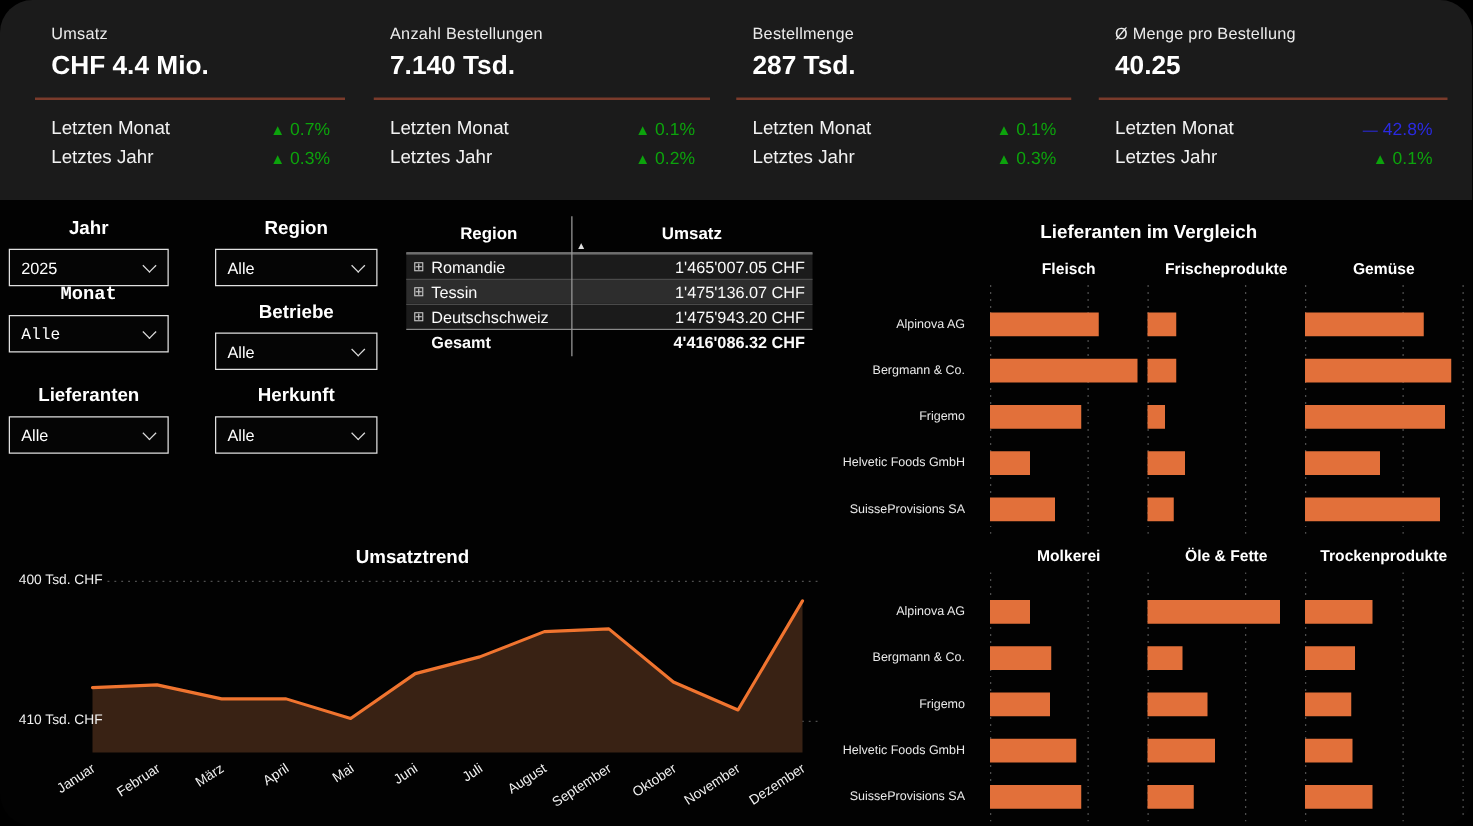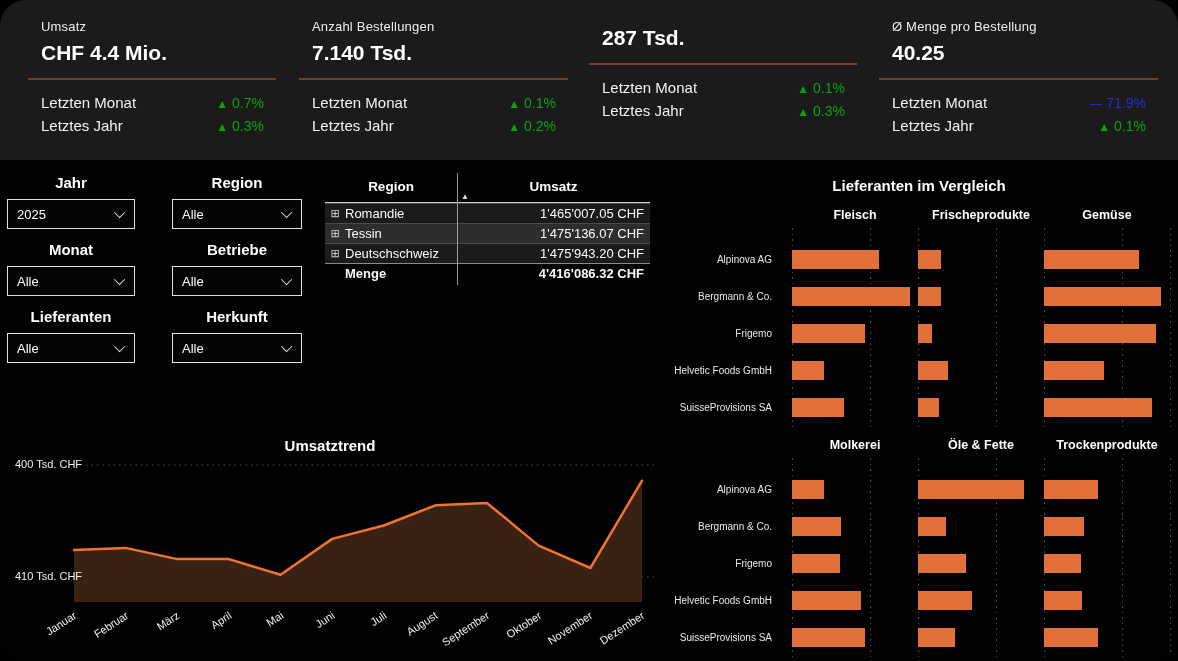--- a/index.html
+++ b/index.html
@@ -107,41 +107,42 @@
           <span>Letzten Monat</span>
           <span class="kpi-delta" style="color: rgb(12, 163, 12);"><span class="glyph">▲</span><span>0.1%</span></span>
         </div>
         <div class="kpi-row">
           <span>Letztes Jahr</span>
           <span class="kpi-delta" style="color: rgb(12, 163, 12);"><span class="glyph">▲</span><span>0.2%</span></span>
         </div>
       </div>
     </div>
     <div class="kpi-card" style="left:589px;width:268px;">
+      <div class="kpi-title" style="padding-left:13px;">Bestellmenge</div>
       <div class="kpi-value" style="padding-left:13px;">287 Tsd.</div>
       <div class="kpi-divider"></div>
       <div class="kpi-rows" style="padding:0 12px 0 13px;">
         <div class="kpi-row">
           <span>Letzten Monat</span>
           <span class="kpi-delta" style="color: rgb(12, 163, 12);"><span class="glyph">▲</span><span>0.1%</span></span>
         </div>
         <div class="kpi-row">
           <span>Letztes Jahr</span>
           <span class="kpi-delta" style="color: rgb(12, 163, 12);"><span class="glyph">▲</span><span>0.3%</span></span>
         </div>
       </div>
     </div>
     <div class="kpi-card" style="left:879px;width:279px;">
       <div class="kpi-title" style="padding-left:13px;">Ø Menge pro Bestellung</div>
       <div class="kpi-value" style="padding-left:13px;">40.25</div>
       <div class="kpi-divider"></div>
       <div class="kpi-rows" style="padding:0 12px 0 13px;">
         <div class="kpi-row">
           <span>Letzten Monat</span>
-          <span class="kpi-delta" style="color: rgb(42, 42, 224);"><span class="glyph">—</span><span>71.9%</span></span>
+          <span class="kpi-delta" style="color: rgb(42, 42, 224);"><span class="glyph">—</span><span>42.8%</span></span>
         </div>
         <div class="kpi-row">
           <span>Letztes Jahr</span>
           <span class="kpi-delta" style="color: rgb(12, 163, 12);"><span class="glyph">▲</span><span>0.1%</span></span>
         </div>
       </div>
     </div>
   </div>
 
   <div class="filter-group" style="left:7px;top:174px;width:128px;">
@@ -151,21 +152,21 @@
       <span class="chevron"></span>
     </div>
   </div>
   <div class="filter-group" style="left:172px;top:174px;width:130px;">
     <div class="filter-label">Region</div>
     <div class="select-box">
       <span class="select-value">Alle</span>
       <span class="chevron"></span>
     </div>
   </div>
-  <div class="filter-group" style="left:7px;top:241px;width:128px;">
+  <div class="filter-group" style="left:7px;top:227px;width:128px;font-family:Liberation Mono, monospace;">
     <div class="filter-label">Monat</div>
     <div class="select-box">
       <span class="select-value">Alle</span>
       <span class="chevron"></span>
     </div>
   </div>
   <div class="filter-group" style="left:172px;top:241px;width:130px;">
     <div class="filter-label">Betriebe</div>
     <div class="select-box">
       <span class="select-value">Alle</span>
@@ -202,21 +203,21 @@
       <span class="rt-expand">⊞</span>
       <span class="rt-name">Tessin</span>
       <span class="rt-val">1'475'136.07 CHF</span>
     </div>
     <div class="rt-row">
       <span class="rt-expand">⊞</span>
       <span class="rt-name">Deutschschweiz</span>
       <span class="rt-val">1'475'943.20 CHF</span>
     </div>
     <div class="rt-row total">
-      <span class="rt-name">Menge</span>
+      <span class="rt-name">Gesamt</span>
       <span class="rt-val">4'416'086.32 CHF</span>
     </div>
     <div class="rt-vline"></div>
   </div>
 
   <div class="trend-section">
     <div class="trend-title">Umsatztrend</div>
     <svg class="trend-svg" id="trend-svg" width="660" height="160" viewBox="0 0 660 160">
       <line id="grid-top" x1="86" x2="658" stroke="#4f4f4f" stroke-width="1" stroke-dasharray="1.5 4" y1="10" y2="10"></line>
       <line id="grid-bot" x1="86" x2="658" stroke="#4f4f4f" stroke-width="1" stroke-dasharray="1.5 4" y1="122.00000000000001" y2="122.00000000000001"></line>

